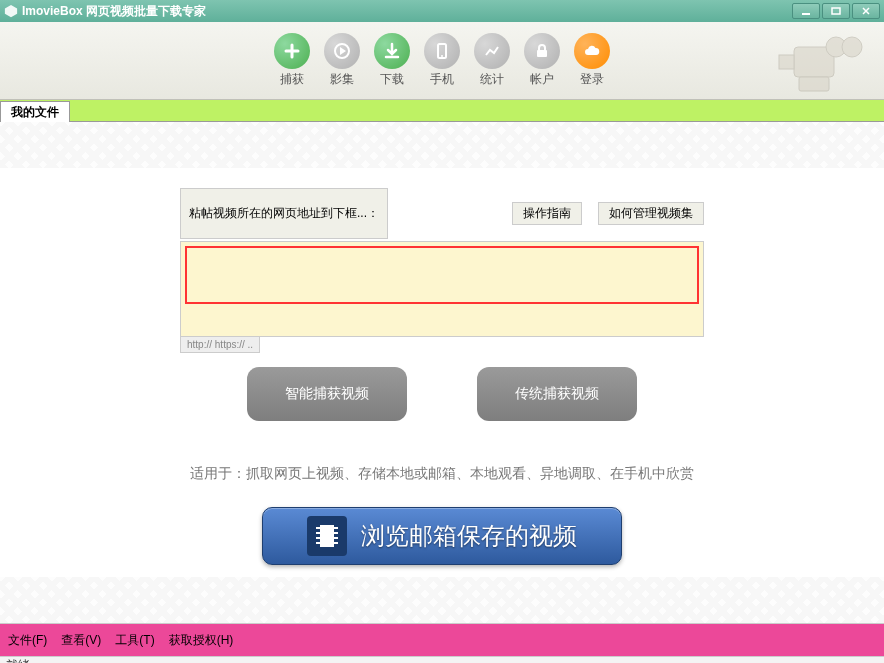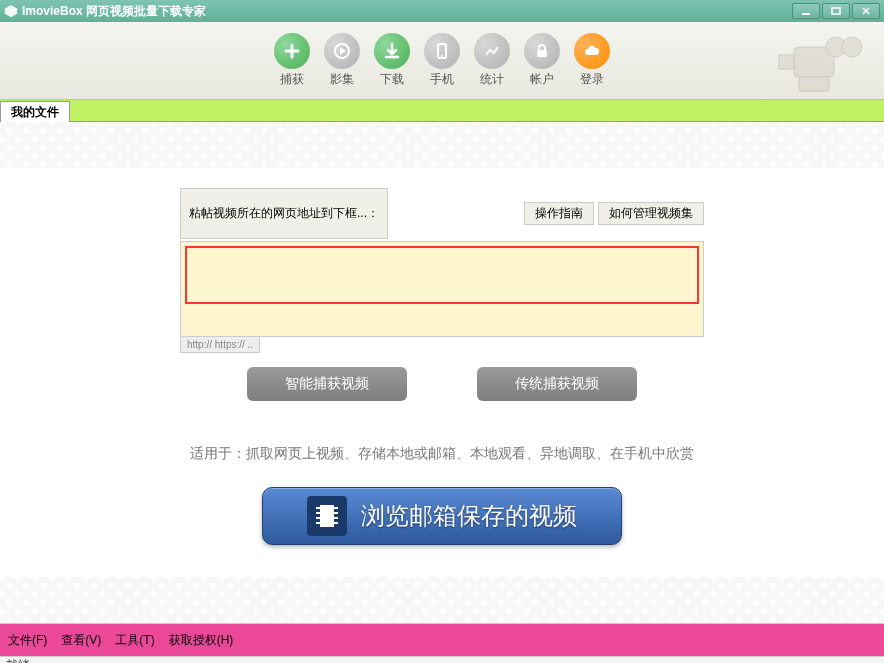--- a/index.html
+++ b/index.html
@@ -27,29 +27,29 @@
 
 .content-area { background: #fff; position: relative; height: calc(100% - 22px - 78px - 22px - 22px - 18px); overflow: hidden; }
 .checker-top, .checker-bot { height: 46px; background-image: repeating-linear-gradient(45deg, #f7f7f7 0 6px, transparent 6px 12px), repeating-linear-gradient(-45deg, #f7f7f7 0 6px, transparent 6px 12px); background-color: #fdfdfd; }
 .checker-bot { position: absolute; bottom: 0; left: 0; right: 0; }
 .think-diff { position: absolute; right: 10px; bottom: -10px; font-size: 56px; font-weight: 900; color: #e5e5e0; letter-spacing: 2px; white-space: nowrap; }
 
 .main-panel { padding: 20px 180px 0 180px; }
 .url-box-wrap { position: relative; }
 .url-header { display: flex; justify-content: space-between; align-items: center; margin-bottom: 2px; }
 .url-label { background: #f0f0e8; border: 1px solid #ccc; padding: 16px 8px; font-size: 12px; }
-.url-links { display: flex; gap: 4px; }
+.url-links { display: flex; gap: 16px; }
 .url-link { background: #f0f0e8; border: 1px solid #ccc; padding: 2px 10px; font-size: 12px; cursor: pointer; }
 .url-container { border: 1px solid #ccc; background: #fdf6cf; padding: 4px; }
 .url-input { width: 100%; height: 58px; background: #fdf6cf; border: 2px solid #ff3333; outline: none; resize: none; font-size: 13px; padding: 4px; }
 .url-extra { height: 24px; background: #fdf6cf; }
 .url-hint { background: #eee; border: 1px solid #ccc; border-top: none; padding: 2px 6px; font-size: 10px; color: #888; width: fit-content; }
 
 .action-row { display: flex; justify-content: center; gap: 70px; margin-top: 14px; }
-.action-btn { width: 160px; height: 34px; background: linear-gradient(to bottom, #9a9a9a, #7e7e7e); color: #fff; border: none; border-radius: 6px; font-size: 14px; cursor: pointer; }
+.action-btn { width: 160px; height: 54px; background: linear-gradient(to bottom, #9a9a9a, #7e7e7e); color: #fff; border: none; border-radius: 12px; font-size: 14px; cursor: pointer; }
 
 .applies-text { text-align: center; margin-top: 44px; font-size: 14px; color: #777; }
 
 .browse-btn { display: flex; align-items: center; justify-content: center; width: 360px; height: 58px; margin: 24px auto 0 auto; background: linear-gradient(to bottom, #5a8ad4, #2e5a9e); border: 1px solid #1f3f70; border-radius: 10px; box-shadow: 0 2px 4px rgba(0,0,0,0.3), inset 0 1px 0 rgba(255,255,255,0.3); cursor: pointer; }
 .browse-btn .film-icon { width: 40px; height: 40px; background: #1a3a6a; border-radius: 4px; margin-right: 14px; display: flex; align-items: center; justify-content: center; }
 .browse-btn .label { color: #fff; font-size: 24px; text-shadow: 0 1px 2px rgba(0,0,0,0.5); }
 
 .menubar { height: 22px; background: #ec4899; border-top: 1px solid #ccc; display: flex; align-items: center; padding: 16px 8px; font-size: 12px; gap: 14px; }
 .menubar span { cursor: pointer; }
 .statusbar { height: 18px; background: #f4f4f4; border-top: 1px solid #ccc; font-size: 12px; padding: 0 6px; color: #333; }

